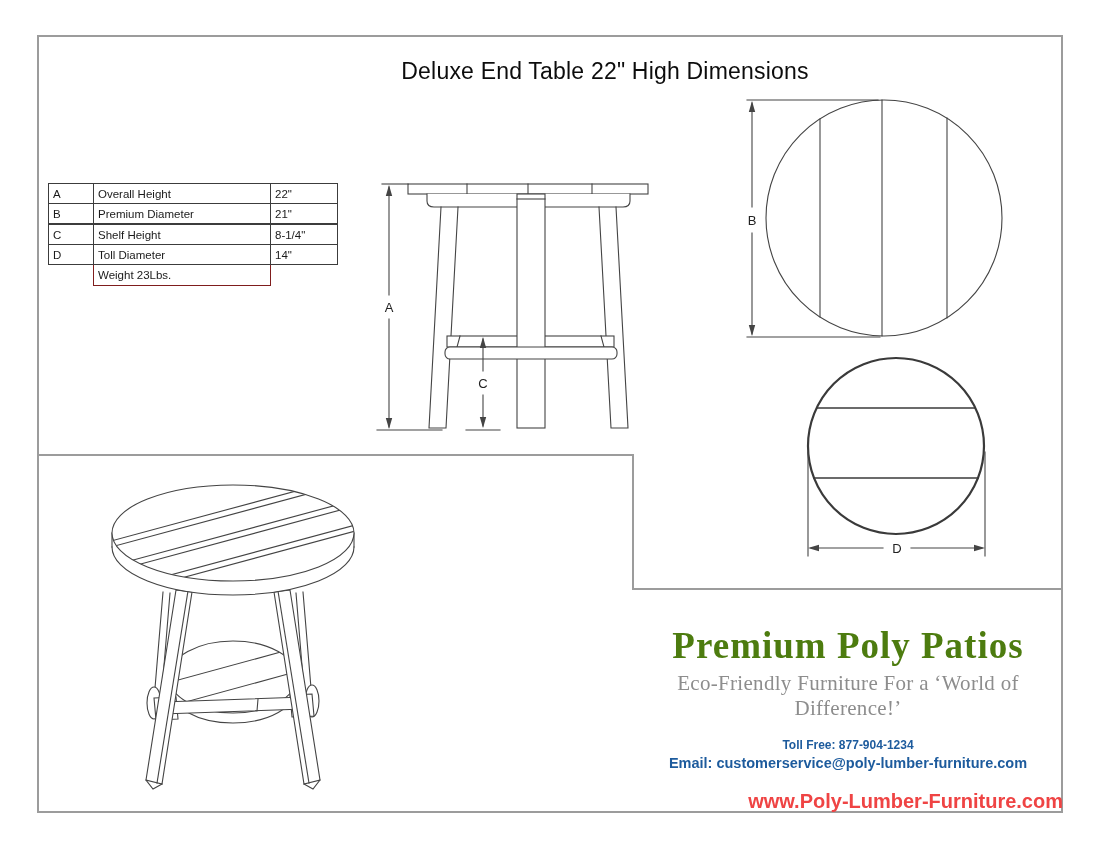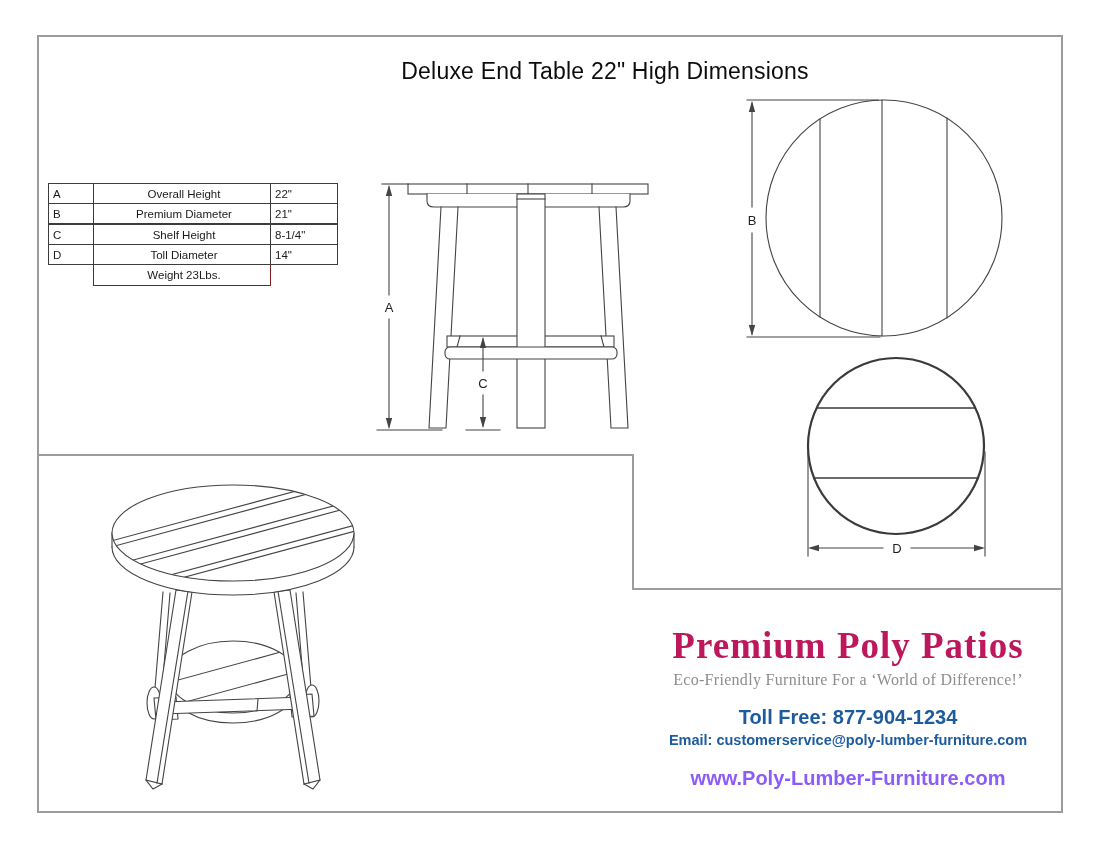--- a/index.html
+++ b/index.html
@@ -15,43 +15,43 @@
   
   table.dims{
     position:absolute;left:48px;top:183px;border-collapse:collapse;
     font-size:11.5px;color:#1a1a1a;table-layout:fixed;
   }
   table.dims td{
     border:1px solid #3c3c3c;height:19px;padding:0 0 0 4px;
     overflow:hidden;white-space:nowrap;background:#fff;
   }
   table.dims .c-key{width:40px;}
-  table.dims .c-label{width:172px;text-align:center;}
+  table.dims .c-label{width:172px;}
   table.dims .c-val{width:62px;}
   table.dims tr.thick td{border-bottom:2px solid #3c3c3c;}
   table.dims tr.weight td{border:none;}
   table.dims tr.weight td.c-label{border:1px solid #7f1d1d;border-top:1px solid #3c3c3c;height:20px;}
   
   .dim-label{
     position:absolute;transform:translate(-50%,-50%);
     font-size:13px;color:#222;background:#fff;padding:0 2px;line-height:1;
   }
   
   .branding{
     position:absolute;left:633px;top:590px;width:430px;text-align:center;
   }
   .brand-name{
     font-family:"Liberation Serif",serif;font-weight:600;
     font-size:37px;line-height:1;margin-top:37px;letter-spacing:1px;
   }
   .brand-tagline{
-    font-family:"Liberation Serif",serif;font-size:16px;color:#8d8d8d;
+    font-family:"Liberation Serif",serif;font-size:21px;color:#8d8d8d;
     margin-top:7px;letter-spacing:0.3px;
   }
-  .brand-tollfree{font-size:20px;font-weight:bold;margin-top:17px;}
+  .brand-tollfree{font-size:12px;font-weight:bold;margin-top:17px;}
   .brand-email{font-size:14.5px;font-weight:bold;margin-top:3px;}
   .brand-website{font-size:20px;font-weight:bold;margin-top:19px;}
 </style>
 </head>
 <body>
 
 <div id="sheet">
 
   <svg id="line-art" viewBox="0 0 1100 850" fill="none" stroke-linecap="square">
     <defs>
@@ -209,20 +209,20 @@
     </tr>
   </tbody>
     </table>
 
   <span class="dim-label" style="left:389px;top:307px;">A</span>
   <span class="dim-label" style="left:483px;top:383px;">C</span>
   <span class="dim-label" style="left:752px;top:220px;">B</span>
   <span class="dim-label" style="left:897px;top:548px;">D</span>
 
   <div class="branding">
-    <div class="brand-name" style="color:#be185d;">Premium Poly Patios</div>
+    <div class="brand-name" style="color:#4d7c0f;">Premium Poly Patios</div>
     <div class="brand-tagline">Eco-Friendly Furniture For a ‘World of Difference!’</div>
     <div class="brand-tollfree" style="color:#1d5b9d;">Toll Free: 877-904-1234</div>
     <div class="brand-email" style="color:#1d5b9d;">Email: customerservice@poly-lumber-furniture.com</div>
-    <div class="brand-website" style="color:#8b5cf6;">www.Poly-Lumber-Furniture.com</div>
+    <div class="brand-website" style="color:#ef4444;text-align:right;">www.Poly-Lumber-Furniture.com</div>
   </div>
 
 </div>
 
 </body></html>

